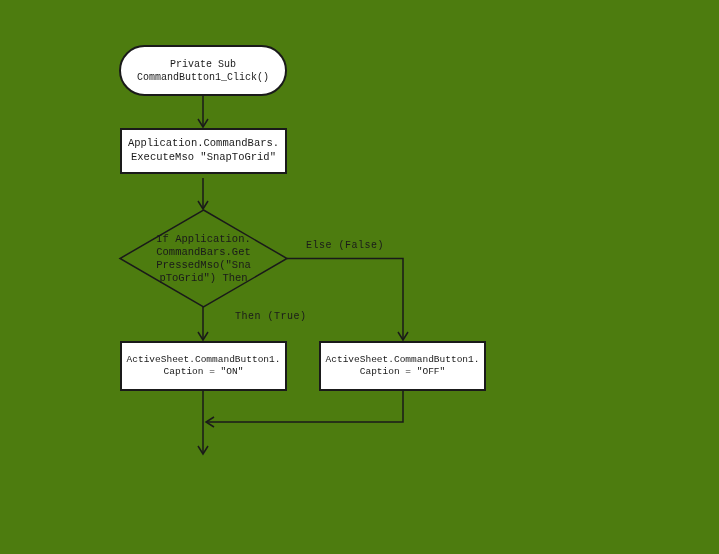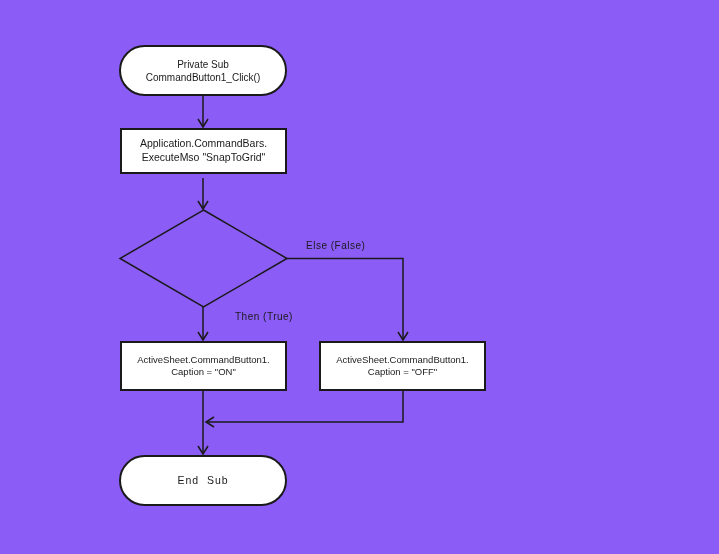--- a/index.html
+++ b/index.html
@@ -4,22 +4,22 @@
 <style>
   html, body {
     margin: 0;
     padding: 0;
     background: #ffffff;
   }
   .canvas {
     position: relative;
     width: 719px;
     height: 554px;
-    background: #8b5cf6;
-    font-family: Liberation Sans, sans-serif;
+    background: #4d7c0f;
+    font-family: Liberation Mono, monospace;
     color: #1a1a1a;
     overflow: hidden;
   }
   .connector-layer {
     position: absolute;
     left: 0;
     top: 0;
     width: 719px;
     height: 554px;
   }
@@ -90,26 +90,29 @@
       <path d="M198,446 L203,454 L208,446"></path>
     </g>
   </svg>
 
   <div class="node terminator node-start">Private Sub
 CommandButton1_Click()</div>
 
   <div class="node node-execute">Application.CommandBars.
 ExecuteMso "SnapToGrid"</div>
 
+  <div class="decision-text">If Application.
+CommandBars.Get
+PressedMso("Sna
+pToGrid") Then</div>
 
   <div class="branch-label label-else">Else (False)</div>
 
   <div class="branch-label label-then">Then (True)</div>
 
   <div class="node node-on">ActiveSheet.CommandButton1.
 Caption = "ON"</div>
 
   <div class="node node-off">ActiveSheet.CommandButton1.
 Caption = "OFF"</div>
 
-  <div class="node terminator node-end">End  Sub</div>
 
 </div>
 
 </body></html>

